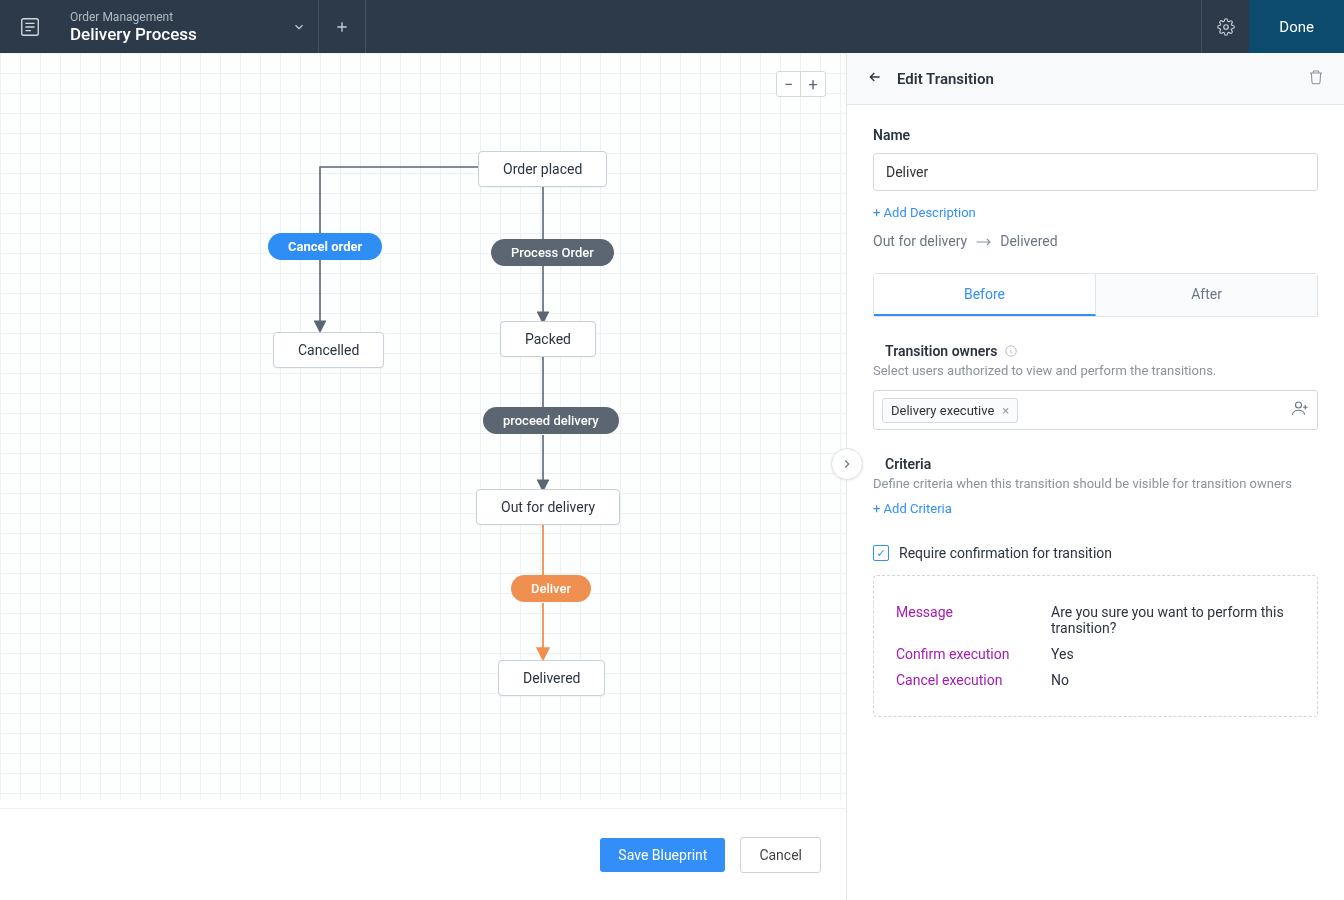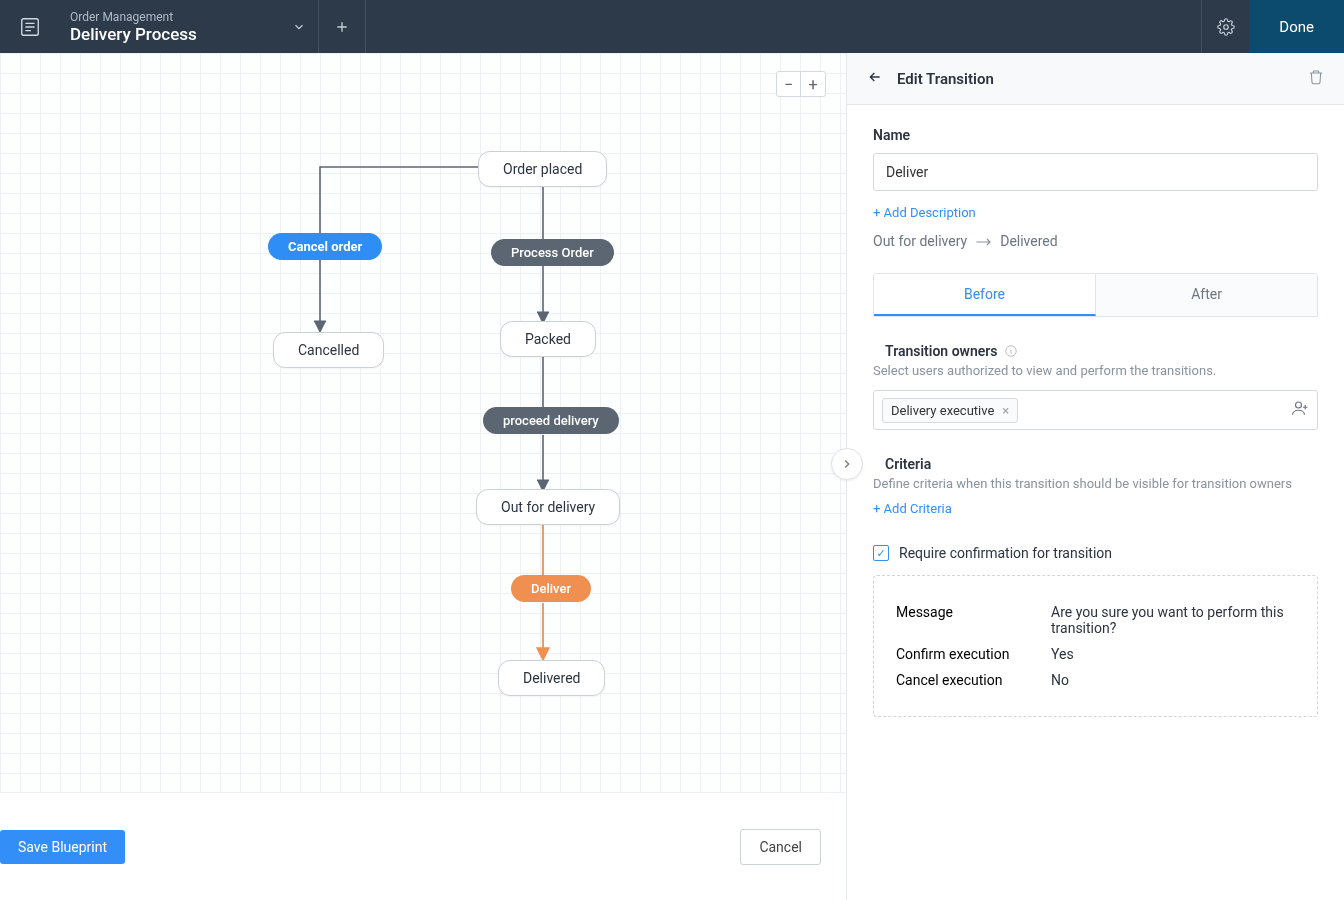--- a/index.html
+++ b/index.html
@@ -27,26 +27,26 @@
   background-image:
     linear-gradient(#eef1f4 1px, transparent 1px),
     linear-gradient(90deg, #eef1f4 1px, transparent 1px);
   background-size: 20px 20px;
   overflow:hidden;
 }
 .zoom-ctrl { position:absolute; top:18px; right:20px; display:flex; border:1px solid #d4d9de; border-radius:3px; background:#fff;}
 .zoom-ctrl div { width:24px; height:24px; display:flex; align-items:center; justify-content:center; font-size:16px; color:#5a6673; cursor:pointer;}
 .zoom-ctrl div:first-child { border-right:1px solid #d4d9de; }
 
-.footer-bar { position:absolute; bottom:0; left:0; right:0; height:108px; background:#fff; display:flex; align-items:center; justify-content:space-between; gap:5px; padding-right:25px; border-top:1px solid #eef1f4;}
+.footer-bar { position:absolute; bottom:0; left:0; right:0; height:92px; background:#fff; display:flex; align-items:center; justify-content:flex-end; gap:15px; padding-right:25px; border-top:1px solid #eef1f4;}
 .btn-primary { background:#338ef7; color:#fff; border:none; border-radius:3px; padding:9px 18px; font-size:14px; cursor:pointer;}
 .btn-secondary { background:#fff; color:#444; border:1px solid #ccd2d8; border-radius:3px; padding:9px 18px; font-size:14px; cursor:pointer;}
 
 
-.node-state { position:absolute; background:#fff; border:1px solid #c9d0d7; border-radius:12px; padding:9px 24px; font-size:14px; color:#2b3440; box-shadow:0 1px 2px rgba(0,0,0,0.04);} 
+.node-state { position:absolute; background:#fff; border:1px solid #c9d0d7; border-radius:4px; padding:9px 24px; font-size:14px; color:#2b3440; box-shadow:0 1px 2px rgba(0,0,0,0.04);} 
 .node-trans { position:absolute; border:none; border-radius:14px; padding:6px 20px; font-size:13px; color:#fff; font-weight:500;}
 .t-blue { background:#2f8ef5;font-weight:bold;}
 .t-dark { background:#5b6672;}
 .t-orange { background:#ef9051;}
 
 
 .panel { width:497px; background:#fff; display:flex; flex-direction:column; position:relative;}
 .panel-header { height:52px; border-bottom:1px solid #e4e7eb; display:flex; align-items:center; padding:0 20px; gap:14px; background:#f8f9fa;}
 .panel-header .back { cursor:pointer; }
 .panel-header h2 { font-size:15px; font-weight:600; color:#2b3440; flex:1;}
@@ -72,21 +72,21 @@
 .owners-box { border:1px solid #d4d9de; border-radius:3px; padding:0 8px; margin-top:12px; display:flex; align-items:center; min-height:40px;}
 .chip { border:1px solid #d4d9de; background:#fafbfc; border-radius:3px; padding:4px 8px; font-size:13px; color:#333; display:inline-flex; align-items:center; gap:8px;}
 .chip .chip-x { color:#9aa3ad; cursor:pointer; font-size:13px;}
 .owners-box .assign { margin-left:auto; cursor:pointer; }
 
 .check-row { display:flex; align-items:center; gap:10px; margin-top:28px; font-size:14px; color:#2b3440;}
 .checkbox { width:16px; height:16px; border:1.5px solid #338ef7; border-radius:2px; display:flex; align-items:center; justify-content:center; color:#338ef7; font-size:11px;}
 
 .confirm-block { border:1px dashed #cfd5db; border-radius:4px; margin-top:14px; padding:18px 22px;}
 .kv { display:flex; font-size:14px; color:#2b3440; margin:10px 0;}
-.kv .k { width:155px; color:#000000;}
+.kv .k { width:155px; color:#a21caf;}
 .kv .v { flex:1; color:#2b3440;}
 
 .collapse-handle { position:absolute; left:-16px; top:395px; width:32px; height:32px; background:#fff; border:1px solid #dfe3e7; border-radius:50%; display:flex; align-items:center; justify-content:center; cursor:pointer; box-shadow:0 1px 3px rgba(0,0,0,0.08);}
 .collapse-handle svg{ stroke:#6b7683; }
 
 .info-icon { width:14px;height:14px; display:inline-block; }
 </style>
 </head>
 <body>
 

